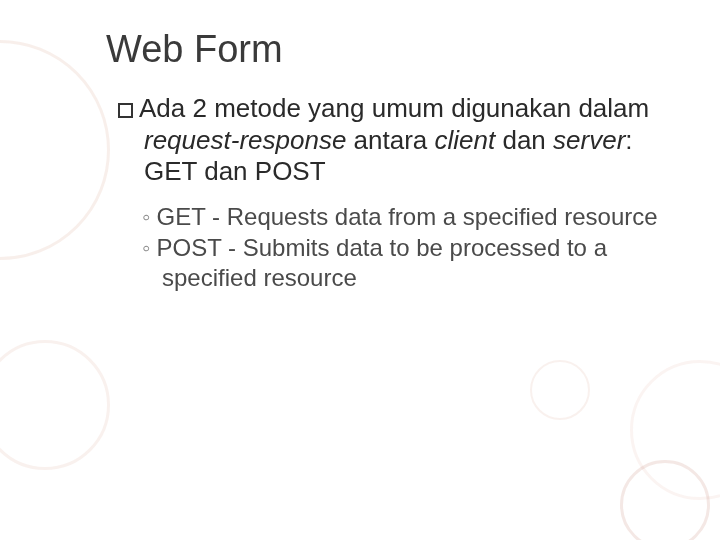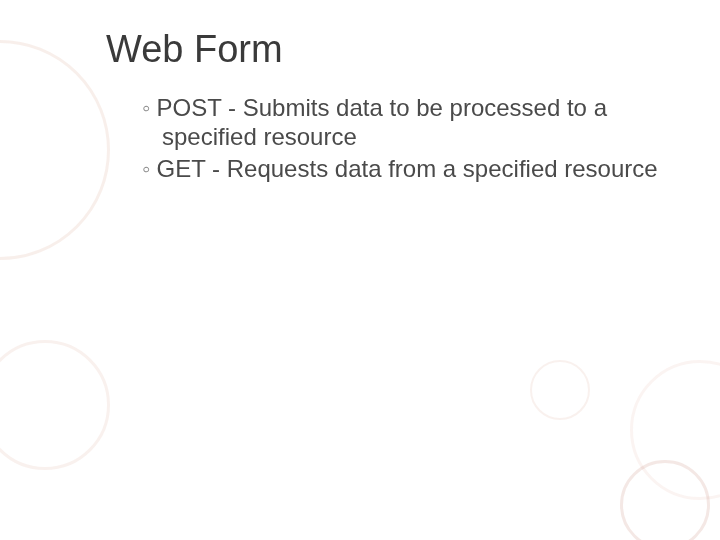--- a/index.html
+++ b/index.html
@@ -92,22 +92,25 @@
 
 <div class="deco c1"></div>
 <div class="deco c2"></div>
 <div class="deco c3"></div>
 <div class="deco c4"></div>
 <div class="deco c5"></div>
 
 <div class="slide">
   <h1 class="title">Web Form</h1>
 
+  <p class="main-point">
+    <span class="bullet-box"></span><span>Ada 2 metode yang umum digunakan dalam </span><span class="italic">request-response</span><span> antara </span><span class="italic">client</span><span> dan </span><span class="italic">server</span><span>: GET dan POST</span>
+  </p>
 
   <div class="sub-list">
     <p class="sub-item">
-      <span class="sub-bullet">◦</span><span>POST - Submits data to be processed to a specified resource</span>
+      <span class="sub-bullet">◦</span><span>GET - Requests data from a specified resource</span>
     </p>
     <p class="sub-item">
-      <span class="sub-bullet">◦</span><span>GET - Requests data from a specified resource</span>
+      <span class="sub-bullet">◦</span><span>POST - Submits data to be processed to a specified resource</span>
     </p>
   </div>
 </div>
 
 </body></html>

